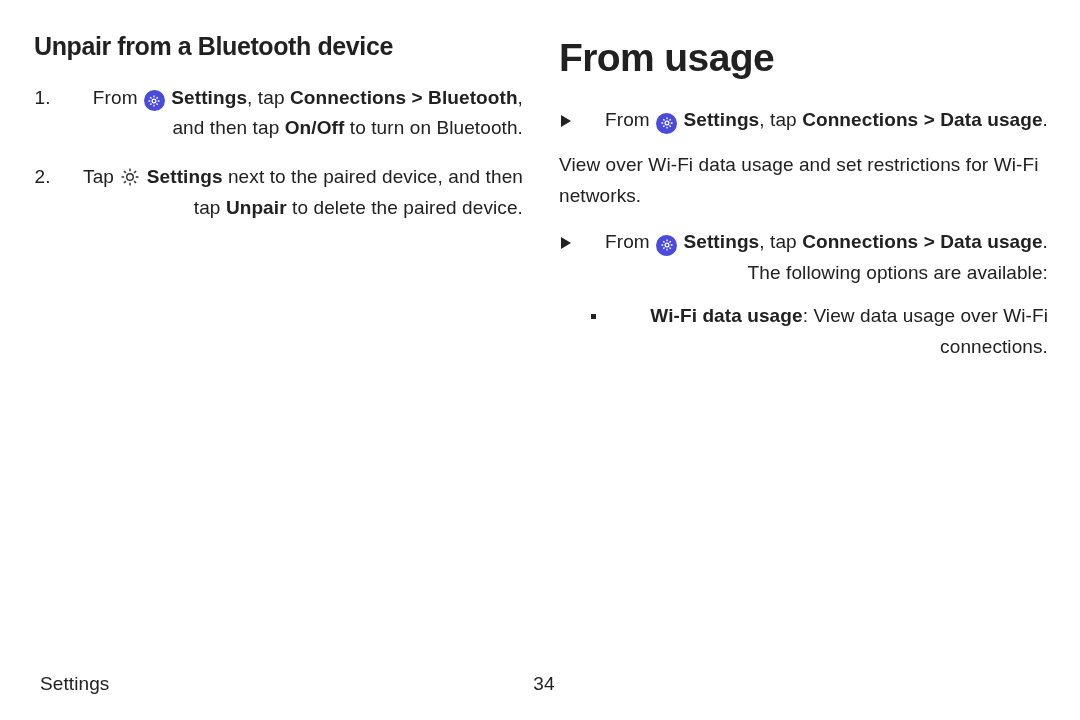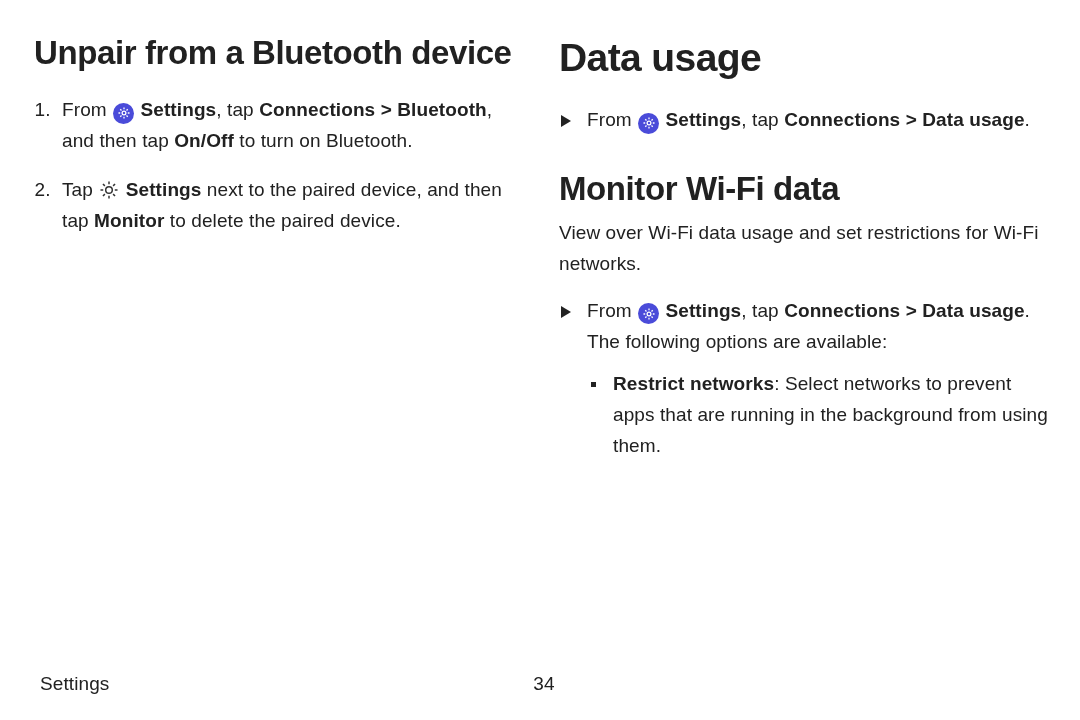--- a/index.html
+++ b/index.html
@@ -18,41 +18,43 @@
   h1 {
     font-family: Arial, Helvetica, sans-serif;
     font-weight: 900;
     font-size: 39px;
     letter-spacing: -0.6px;
     margin-bottom: 4px;
   }
   h2 {
     font-family: Arial, Helvetica, sans-serif;
     font-weight: 900;
-    font-size: 33px;
+    font-size: 25px;
     letter-spacing: -0.4px;
     margin-bottom: 3px;
   }
   h2.wifi { margin-top: 26px; }
   p { margin-bottom: 6px; }
   ol {
     list-style: decimal;
     padding-left: 22px;
     margin-top: 16px;
+    text-align: right;
   }
   ol > li { padding-left: 6px; margin-bottom: 18px; }
   ul.arrow {
     list-style: none;
     padding-left: 0;
     margin-top: 16px;
   }
   ul.arrow > li {
     position: relative;
     padding-left: 28px;
     margin-bottom: 14px;
+    text-align: right;
   }
   ul.arrow > li::before {
     content: '';
     position: absolute;
     left: 2px; top: 10px;
     width: 0; height: 0;
     border-left: 10px solid #222;
     border-top: 6px solid transparent;
     border-bottom: 6px solid transparent;
   }
@@ -124,62 +126,61 @@
       <li>
         <span>Tap </span>
         <span class="icon-cog">
           <svg viewBox="0 0 24 24">
               <g fill="none" stroke="#333" stroke-width="1.6">
                 <circle cx="12" cy="12" r="3.6"></circle>
                 <path d="M12 2.7v3M12 18.3v3M21.3 12h-3M5.7 12h-3M18.6 5.4l-2.1 2.1M7.5 16.5l-2.1 2.1M18.6 18.6l-2.1-2.1M7.5 7.5 5.4 5.4"></path>
               </g>
             </svg>
         </span>
-        <strong>Settings</strong><span> next to the paired device, and then tap </span><strong>Monitor</strong><span> to delete the paired device.</span>
+        <strong>Settings</strong><span> next to the paired device, and then tap </span><strong>Unpair</strong><span> to delete the paired device.</span>
       </li>
     </ol>
   </div>
 
   <div class="col">
-    <h1>Data usage</h1>
+    <h1>From usage</h1>
 
     <ul class="arrow">
       <li>
         <span>From </span>
         <span class="icon-settings">
           <svg viewBox="0 0 24 24">
               <g fill="none" stroke="#fff" stroke-width="2.2">
                 <circle cx="12" cy="12" r="3.2"></circle>
                 <path d="M12 2.5v3M12 18.5v3M21.5 12h-3M5.5 12h-3M18.4 5.6l-2.1 2.1M7.7 16.3l-2.1 2.1M18.4 18.4l-2.1-2.1M7.7 7.7 5.6 5.6"></path>
               </g>
             </svg>
         </span>
         <strong>Settings</strong><span>, tap </span><strong>Connections &gt; Data usage</strong><span>.</span>
       </li>
     </ul>
 
-    <h2 class="wifi">Monitor Wi-Fi data</h2>
     <p>View over Wi-Fi data usage and set restrictions for Wi-Fi networks.</p>
 
     <ul class="arrow">
       <li>
         <span>From </span>
         <span class="icon-settings">
           <svg viewBox="0 0 24 24">
               <g fill="none" stroke="#fff" stroke-width="2.2">
                 <circle cx="12" cy="12" r="3.2"></circle>
                 <path d="M12 2.5v3M21.5 12h-3M12 18.5v3M5.5 12h-3M18.4 5.6l-2.1 2.1M7.7 16.3l-2.1 2.1M18.4 18.4l-2.1-2.1M7.7 7.7 5.6 5.6"></path>
               </g>
             </svg>
         </span>
         <strong>Settings</strong><span>, tap </span><strong>Connections &gt; Data usage</strong><span>. The following options are available:</span>
 
         <ul class="dot">
           <li>
-            <strong>Restrict networks</strong><span>: Select networks to prevent apps that are running in the background from using them.</span>
+            <strong>Wi-Fi data usage</strong><span>: View data usage over Wi-Fi connections.</span>
           </li>
         </ul>
       </li>
     </ul>
   </div>
 </div>
 
 <div class="footer">
   <span>Settings</span>
   <span class="pg">34</span>

